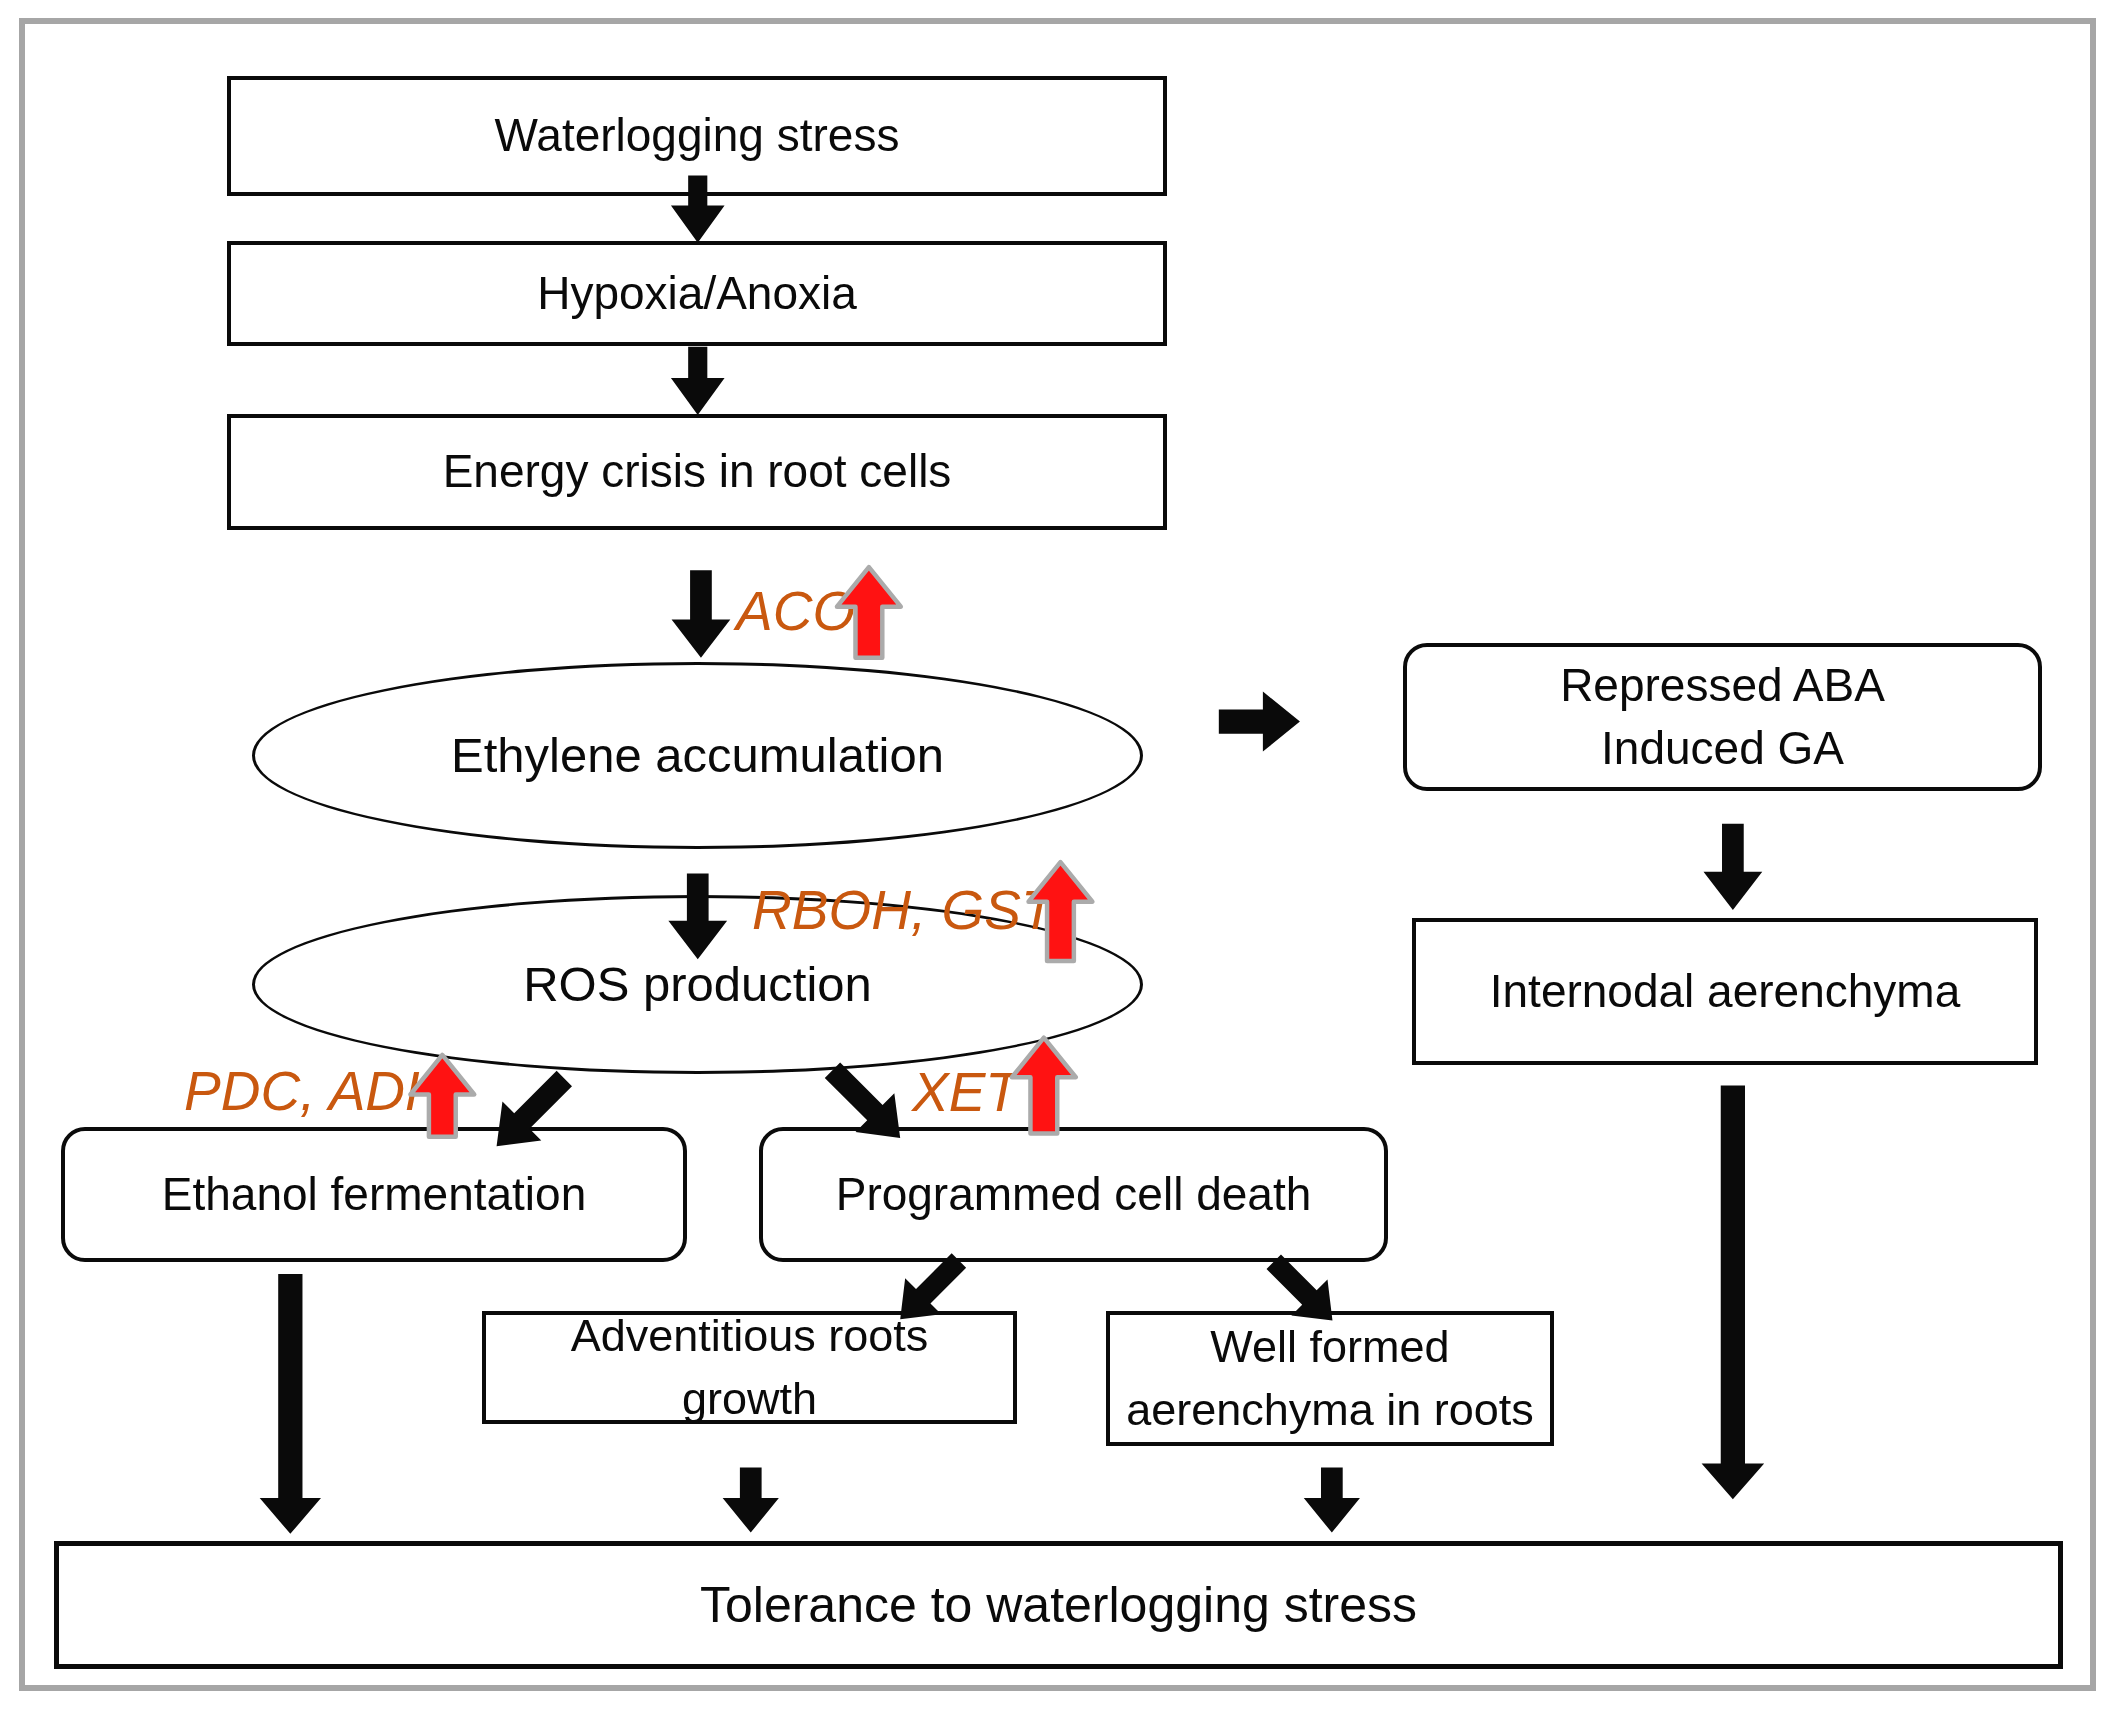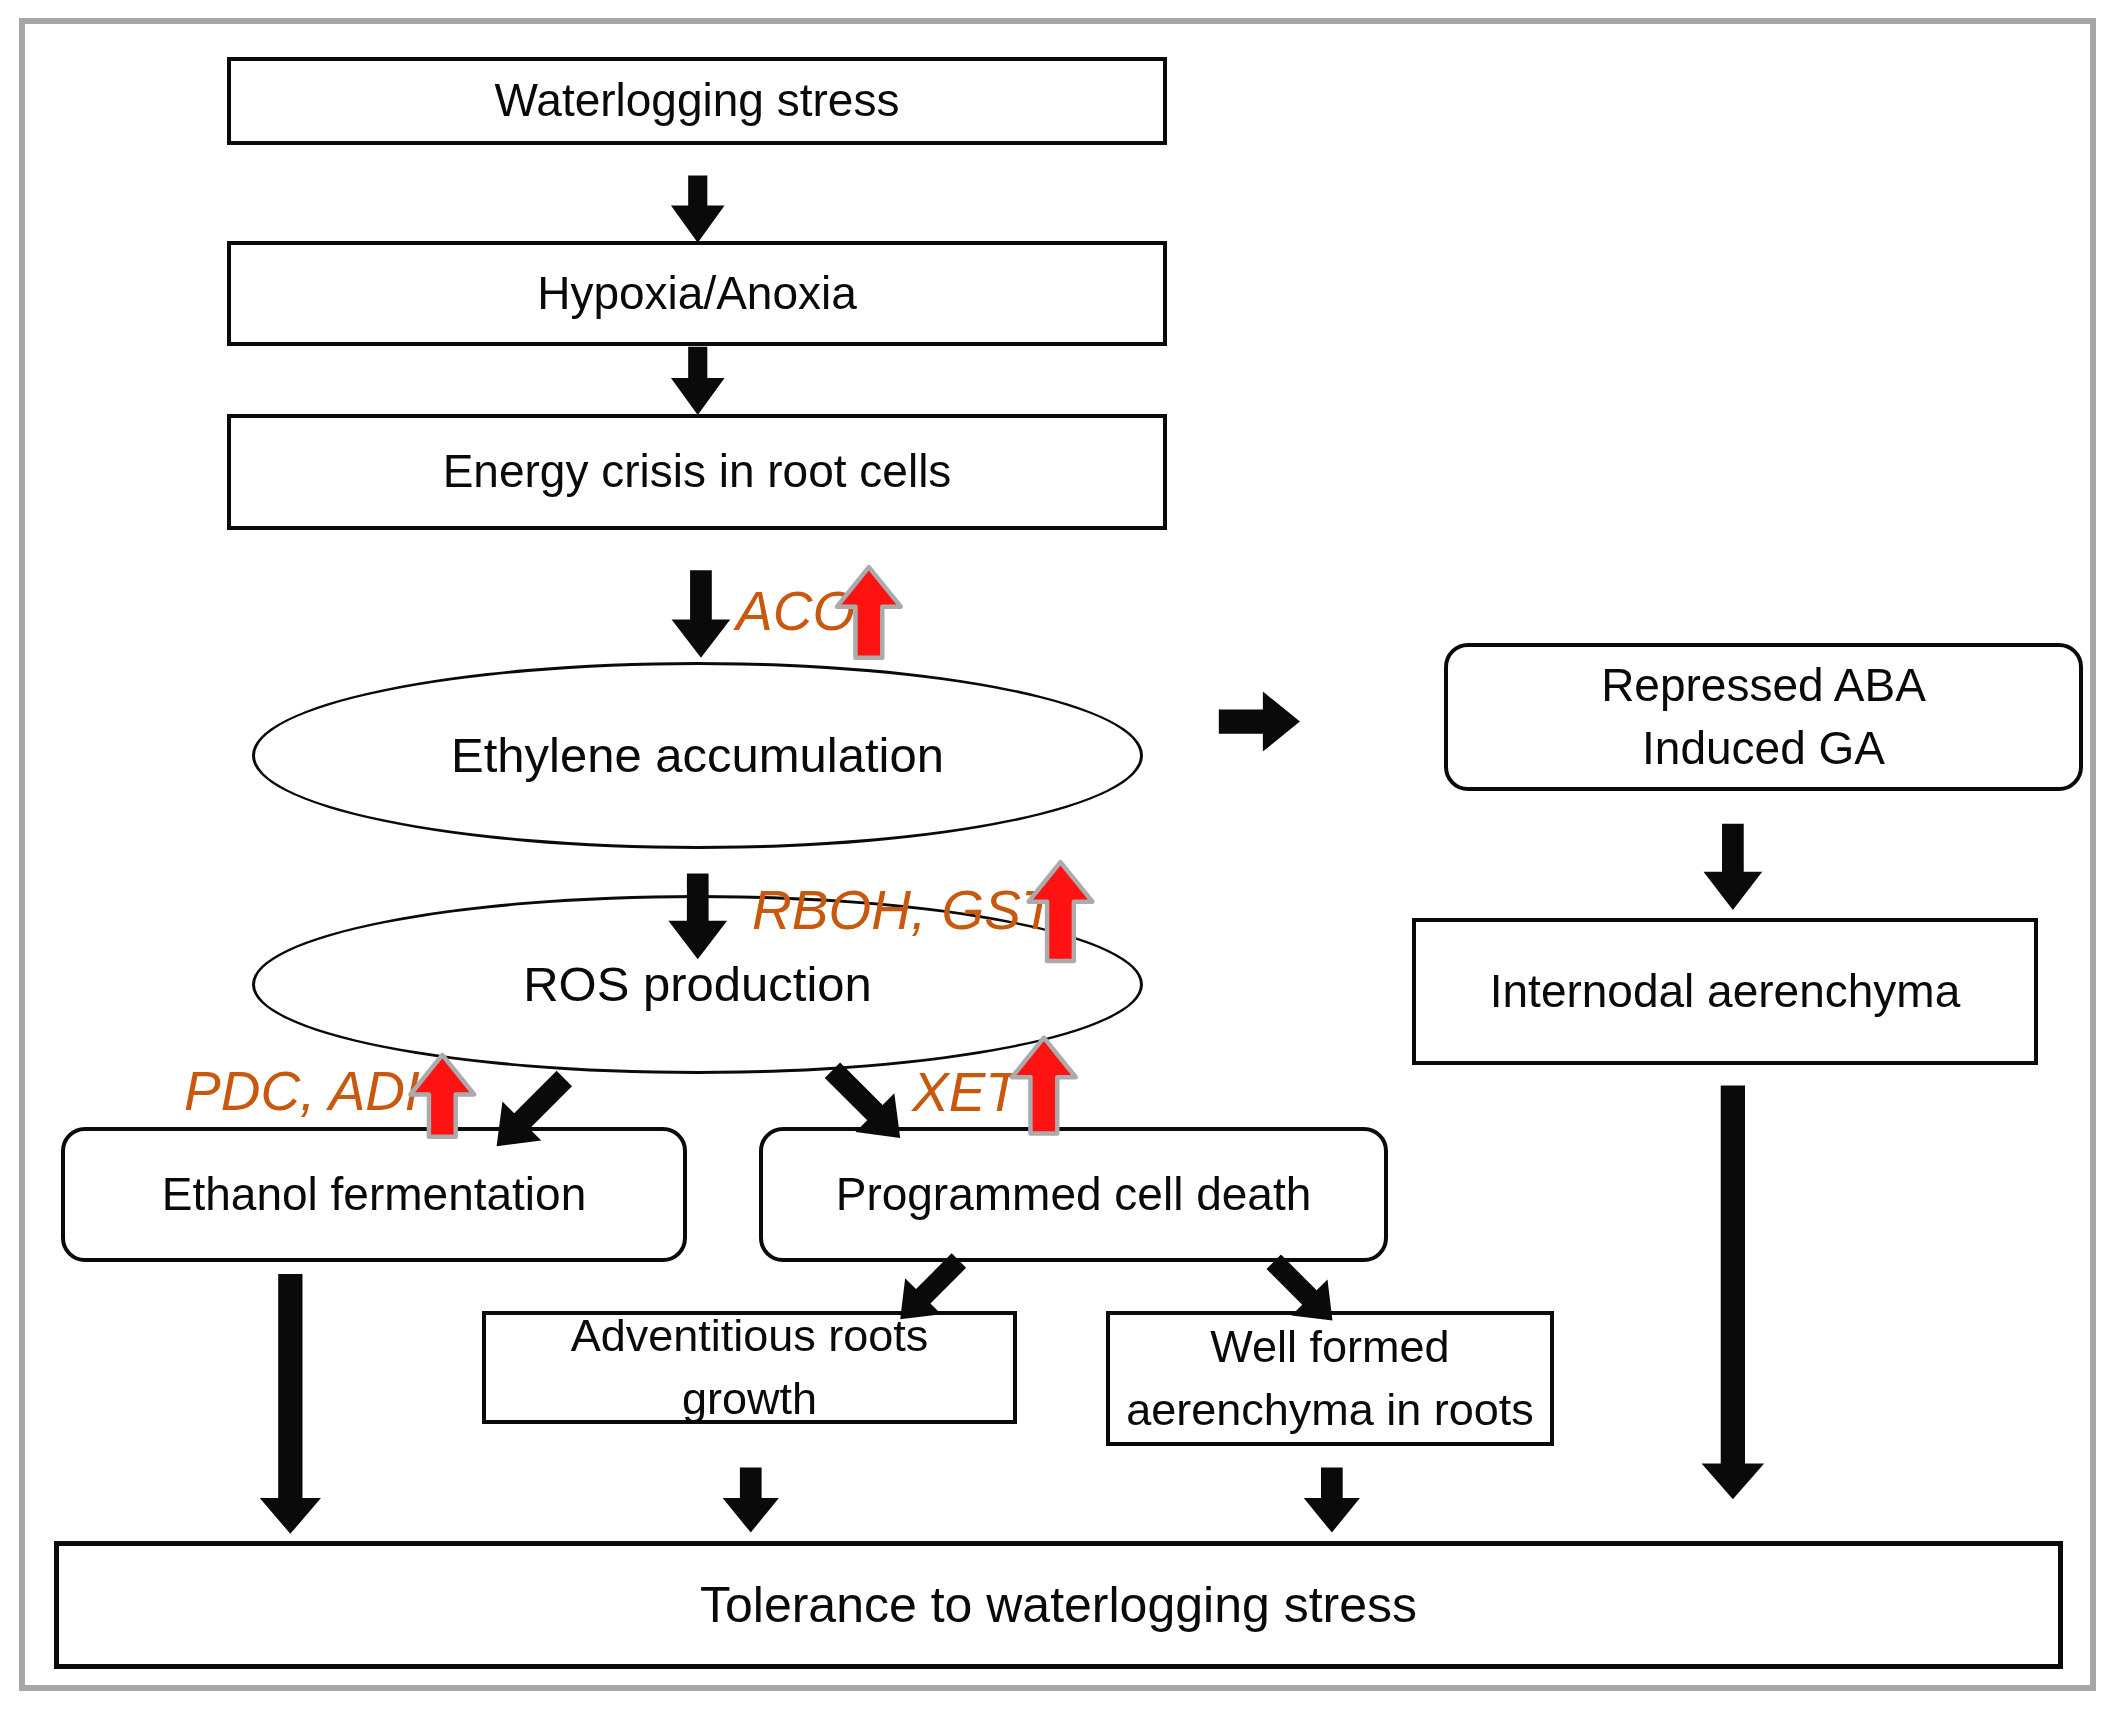--- a/index.html
+++ b/index.html
@@ -43,29 +43,29 @@
   #arrows{position:absolute;left:0;top:0;width:2119px;height:1735px;}
   .blk{fill:var(--ink,#0a0a0a);stroke:none;}
   .red{fill:var(--arrow_red,#ff1212);stroke:var(--arrow_red_outline,#ababab);stroke-width:7;stroke-linejoin:round;}
 </style>
 </head>
 <body>
 
 <div id="canvas">
   <div id="frame"></div>
 
-  <div class="node rect f72" style="left:227px;top:57px;width:940px;height:88px;">Waterlogging stress</div>
+  <div class="node rect f72" style="left:227px;top:76px;width:940px;height:120px;">Waterlogging stress</div>
 
   <div class="node rect f72" style="left:227px;top:241px;width:940px;height:105px;">Hypoxia/Anoxia</div>
 
   <div class="node rect f72" style="left:227px;top:414px;width:940px;height:116px;">Energy crisis in root cells</div>
 
   <div class="node ellipse f76" style="left:252px;top:662px;width:891px;height:187px;">Ethylene accumulation</div>
 
-  <div class="node round f72" style="left:1403px;top:643px;width:639px;height:148px;margin-left:41px;">Repressed ABA
+  <div class="node round f72" style="left:1403px;top:643px;width:639px;height:148px;">Repressed ABA
 Induced GA</div>
 
   <div class="node rect f72" style="left:1412px;top:918px;width:626px;height:147px;">Internodal aerenchyma</div>
 
   <div class="node ellipse f76" style="left:252px;top:895px;width:891px;height:179px;">ROS production</div>
 
   <div class="node round f72" style="left:61px;top:1127px;width:626px;height:135px;">Ethanol fermentation</div>
 
   <div class="node round f72" style="left:759px;top:1127px;width:629px;height:135px;text-align:center;">Programmed cell death</div>
 

